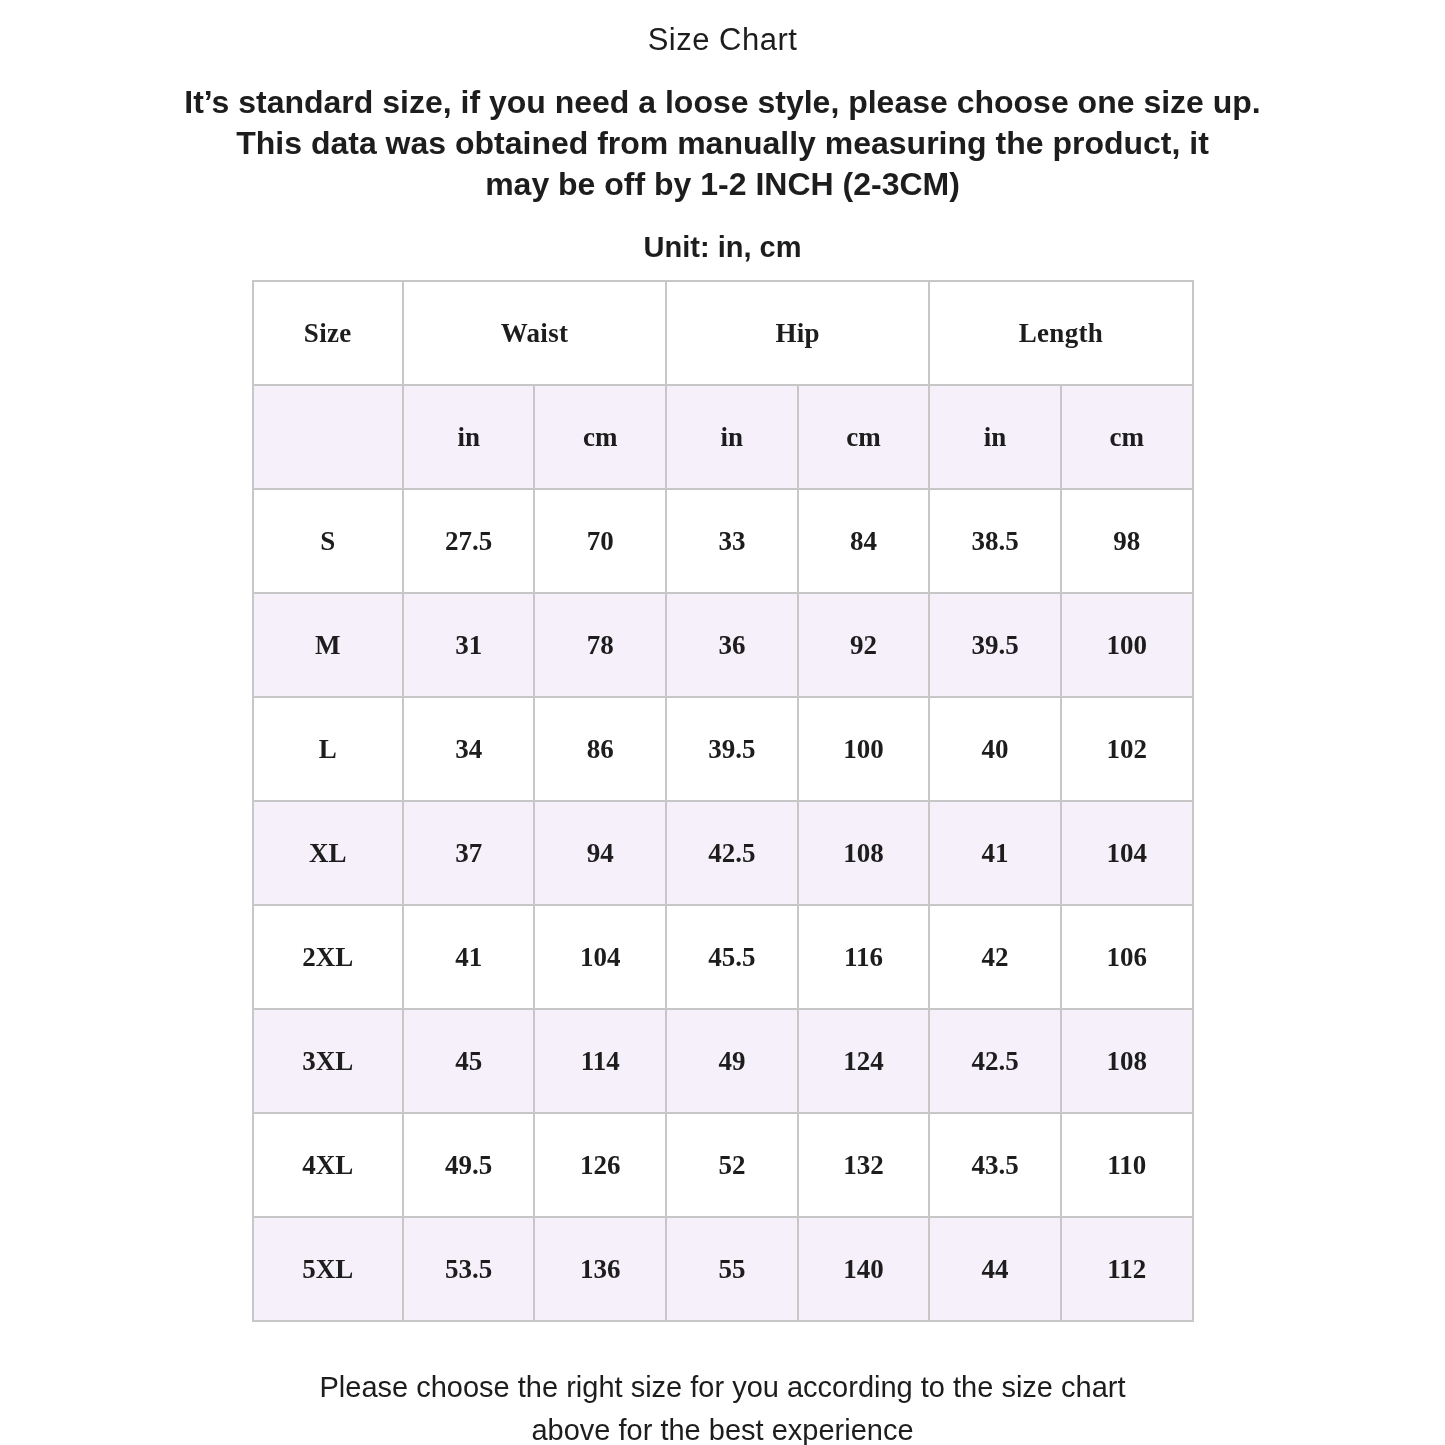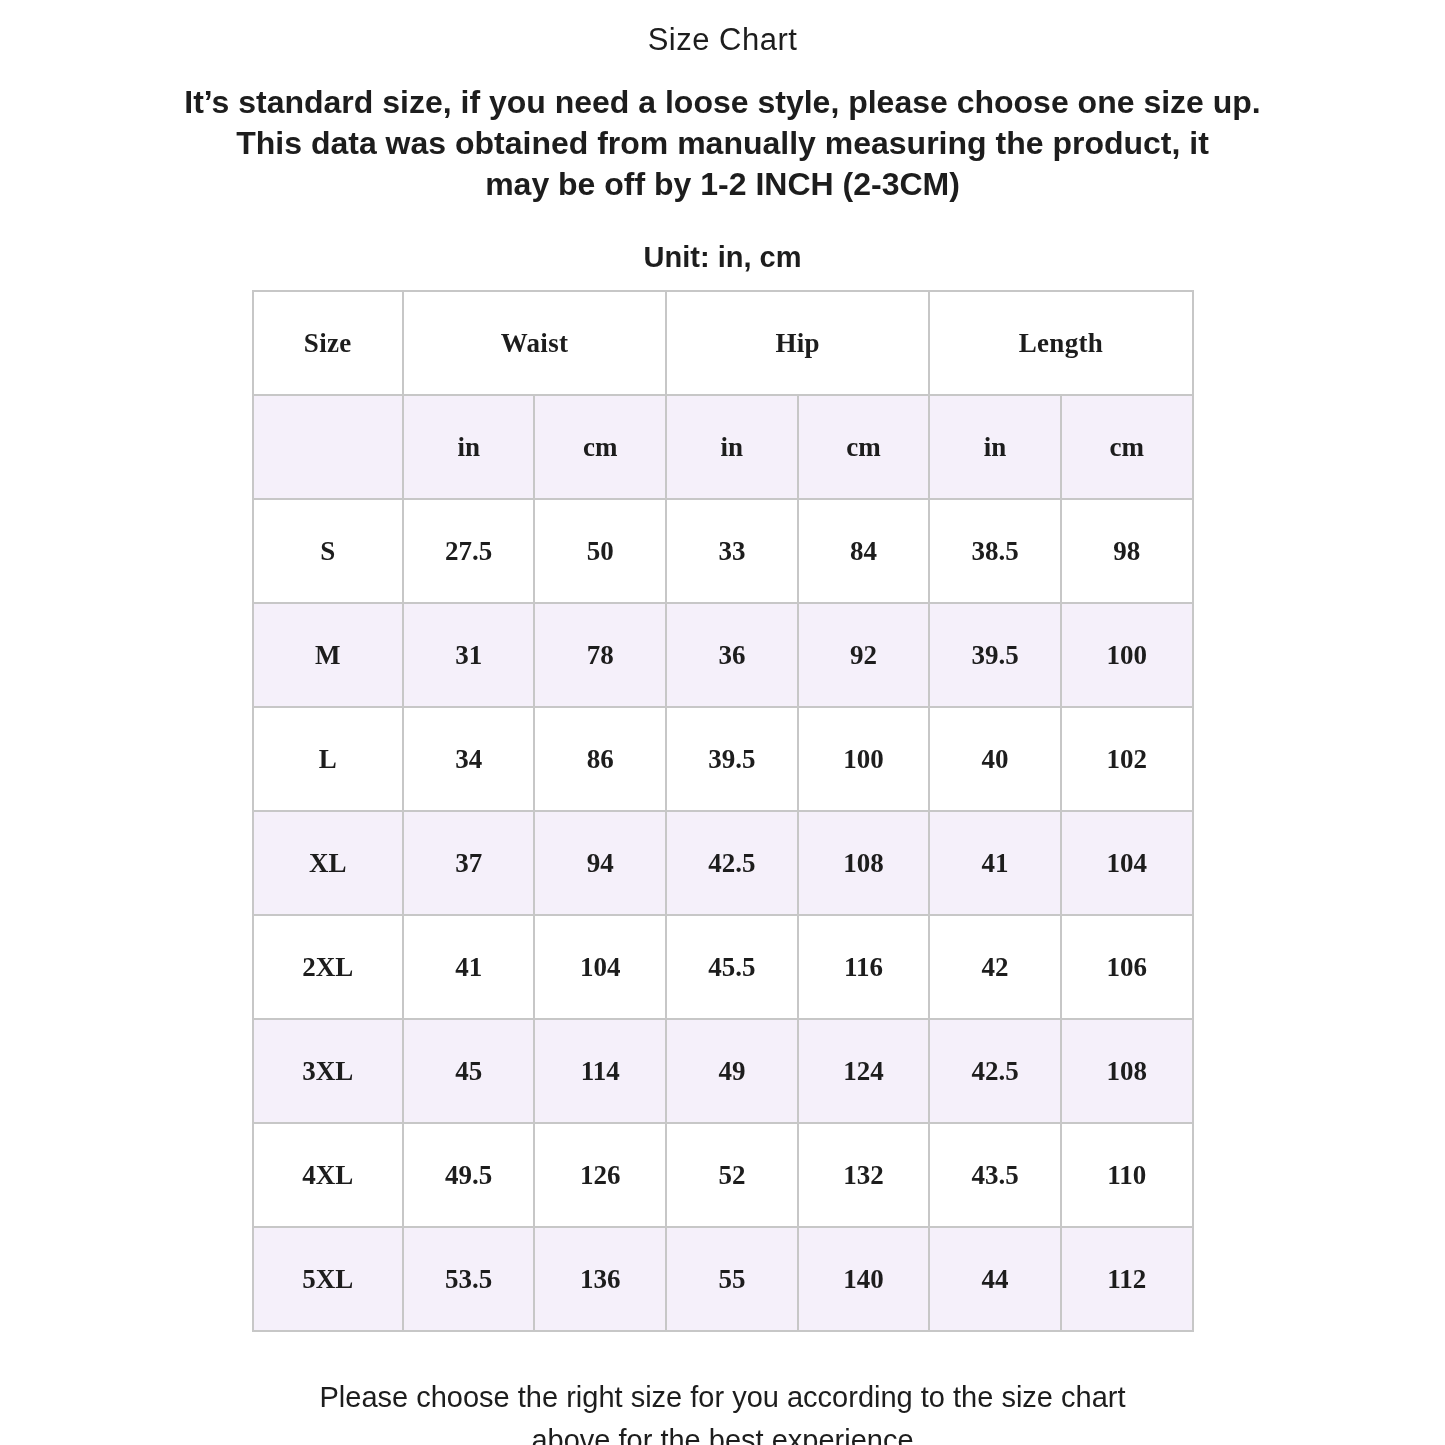--- a/index.html
+++ b/index.html
@@ -23,21 +23,21 @@
     letter-spacing: 0.5px;
   }
   .description {
     margin-top: 24px;
     text-align: center;
     font-size: 32px;
     line-height: 41px;
     font-weight: bold;
   }
   .unit-label {
-    margin-top: 36px;
+    margin-top: 26px;
     text-align: center;
     font-size: 29px;
     font-weight: bold;
   }
   table.size-table {
     border-collapse: collapse;
     table-layout: fixed;
     width: 942px;
     margin: 16px auto 0 auto;
     font-family: Liberation Serif, serif;
@@ -111,21 +111,21 @@
         <td>in</td>
         <td>cm</td>
         <td>in</td>
         <td>cm</td>
         <td>in</td>
         <td>cm</td>
       </tr>
       <tr>
         <td>S</td>
         <td>27.5</td>
-        <td>50</td>
+        <td>70</td>
         <td>33</td>
         <td>84</td>
         <td>38.5</td>
         <td>98</td>
       </tr>
       <tr>
         <td>M</td>
         <td>31</td>
         <td>78</td>
         <td>36</td>

